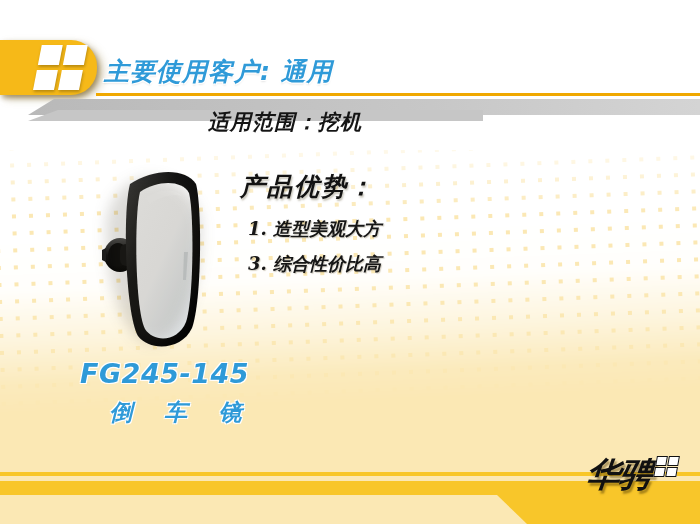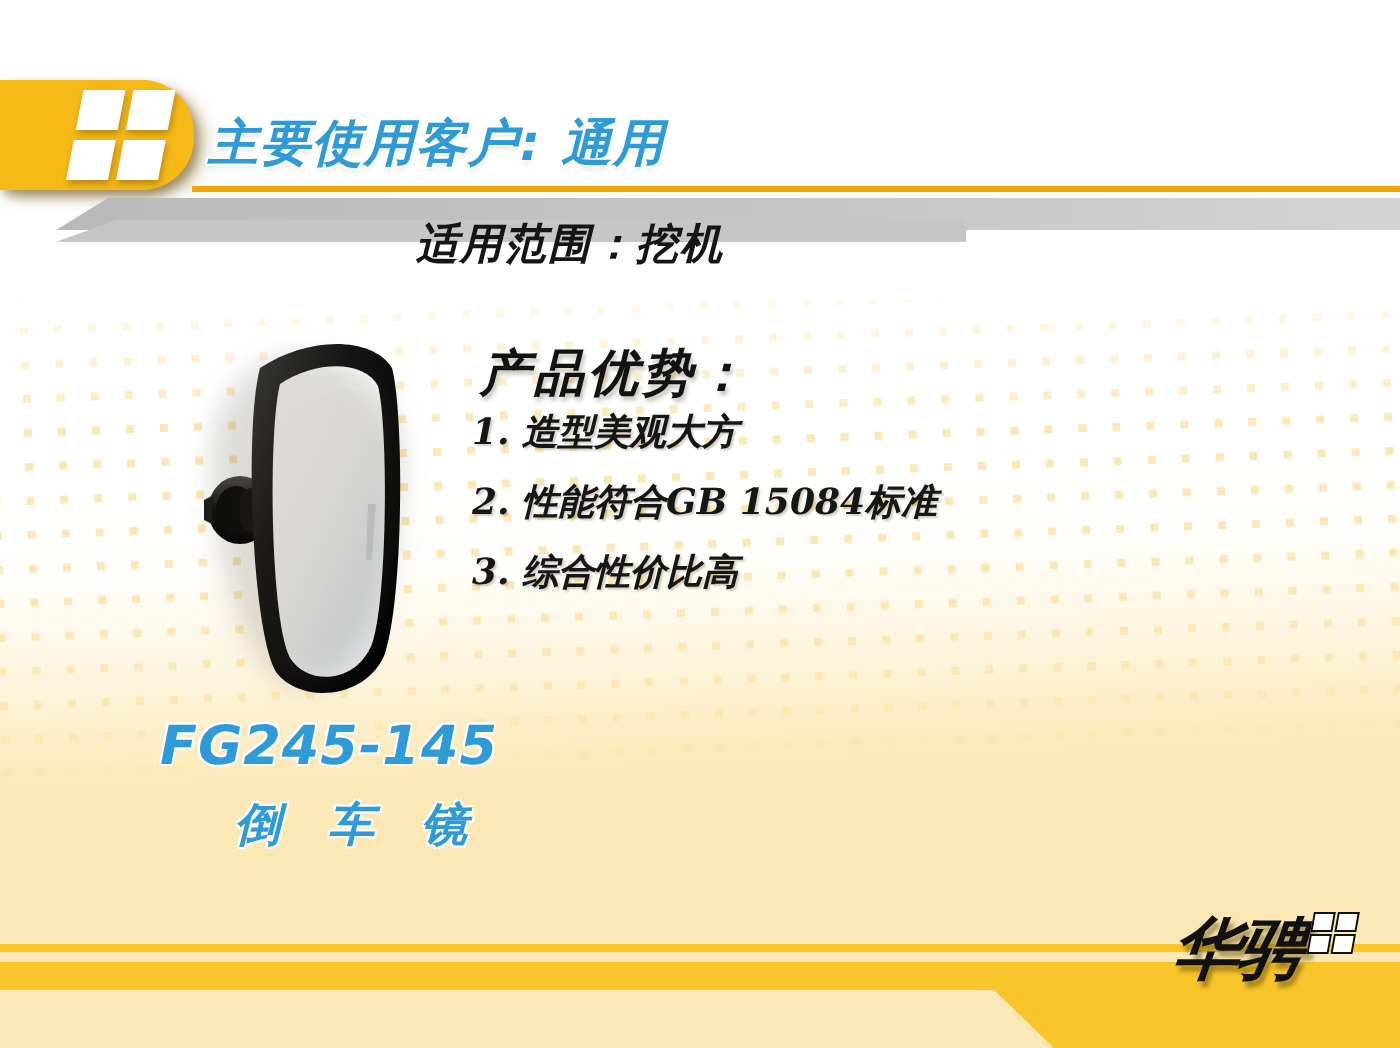--- a/index.html
+++ b/index.html
@@ -105,21 +105,21 @@
   .adv-head{
     position:absolute;left:240px;top:170px;
     font-family:"DejaVu Sans","Liberation Sans",sans-serif;
     font-size:25px;font-weight:bold;font-style:italic;
     color:#121212;letter-spacing:2px;white-space:nowrap;
     text-shadow:1px 2px 2px rgba(90,80,50,.35);
     text-align:right;
   }
   .adv-list{
     position:absolute;left:236px;top:206px;width:330px;
-    margin:0;padding:0;list-style:none;
+    margin:12px;padding:0;list-style:none;
   }
   .adv-list li{
     font-family:"DejaVu Serif","Liberation Serif",serif;
     font-size:18px;font-weight:bold;font-style:italic;
     color:#161616;white-space:nowrap;
     margin:0 0 13px 0;line-height:22px;
     text-shadow:1px 1px 1px rgba(110,95,60,.30);
   }
 
   
@@ -135,21 +135,21 @@
     position:absolute;left:80px;top:358px;width:200px;text-align:left;
     font-family:"DejaVu Sans","Liberation Sans",sans-serif;
     font-size:27px;font-weight:bold;font-style:italic;
     color:#2f9ad8;letter-spacing:.5px;white-space:nowrap;
     text-shadow:
       -1px -1px 0 #ffffff, 1px -1px 0 #ffffff,
       -1px  1px 0 #ffffff, 1px  1px 0 #ffffff;
   }
   .prod-name{
     position:absolute;left:80px;top:397px;width:200px;text-align:center;
-    font-family:Liberation Serif, serif;
+    font-family:Liberation Mono, monospace;
     font-size:23px;font-weight:bold;font-style:italic;
     color:#2f9ad8;letter-spacing:9px;white-space:nowrap;
     text-shadow:
       -1px -1px 0 #ffffff, 1px -1px 0 #ffffff,
       -1px  1px 0 #ffffff, 1px  1px 0 #ffffff;
   }
 
   
   .band-thin{position:absolute;left:0;top:472px;width:700px;height:4px;background:#f8c627;}
   .band-main{position:absolute;left:0;top:481px;width:700px;height:43px;background:#f8c62a;}
@@ -250,21 +250,20 @@
                C39 150, 38 56, 44 32 Z" fill="url(#glassg)"></path>
 
       <path d="M50 38 C62 29, 78 28, 86 36 C82 34, 64 35, 54 44 Z" fill="#ffffff" opacity="0.85"></path>
       <path d="M88 92 L92 92 L90 120 L87 120 Z" fill="#c9ced2" opacity="0.7"></path>
     </svg>
   </div>
 
   <div class="adv-head">产品优势：</div>
   <ul class="adv-list">
     <li>1. 造型美观大方</li>
-    <li>2. 性能符合GB  15084标准</li>
     <li>3. 综合性价比高</li>
   </ul>
 
   <div class="prod-code">FG245-145</div>
   <div class="prod-name">倒 车 镜</div>
 
   <div class="band-thin"></div>
   <div class="band-main"></div>
   <div class="band-notch"></div>
 

